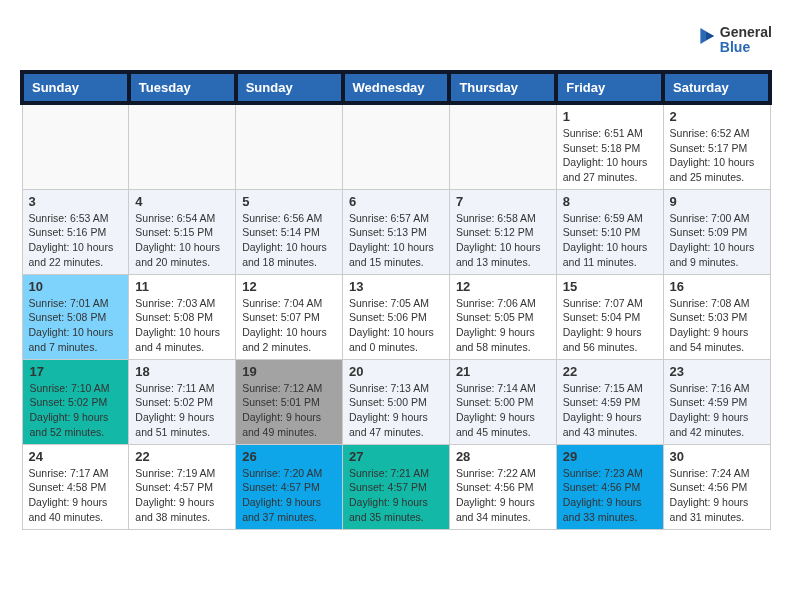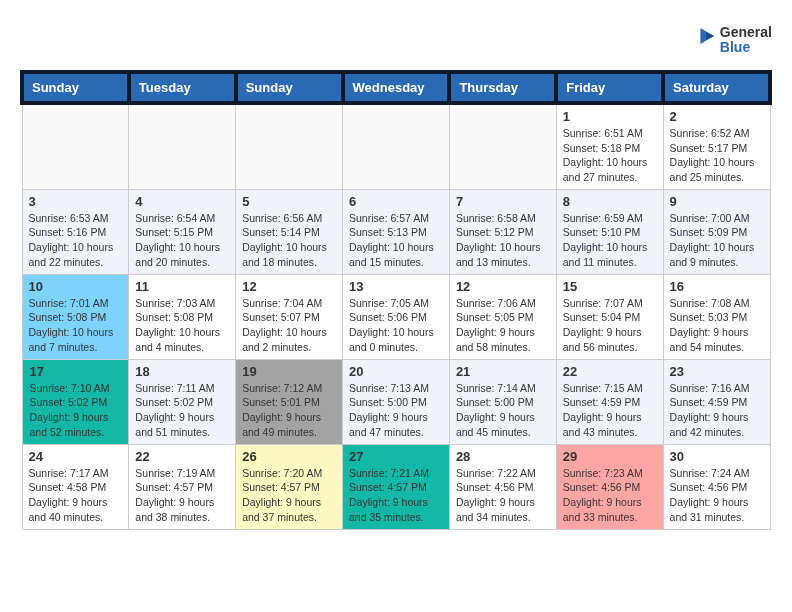--- a/index.html
+++ b/index.html
@@ -219,33 +219,33 @@
       </tr>
       <tr class="week-row">
         <td style="background: rgb(255, 255, 255);">
           <div class="day-number">24</div>
           <div class="day-info">Sunrise: 7:17 AM<br>Sunset: 4:58 PM<br>Daylight: 9 hours and 40 minutes.</div>
         </td>
         <td style="background: rgb(255, 255, 255);">
           <div class="day-number">22</div>
           <div class="day-info">Sunrise: 7:19 AM<br>Sunset: 4:57 PM<br>Daylight: 9 hours and 38 minutes.</div>
         </td>
-        <td style="background: #fef9c3;">
+        <td style="background: #0ea5e9;">
           <div class="day-number">26</div>
           <div class="day-info">Sunrise: 7:20 AM<br>Sunset: 4:57 PM<br>Daylight: 9 hours and 37 minutes.</div>
         </td>
         <td style="background: #14b8a6;">
           <div class="day-number">27</div>
           <div class="day-info">Sunrise: 7:21 AM<br>Sunset: 4:57 PM<br>Daylight: 9 hours and 35 minutes.</div>
         </td>
         <td style="background: rgb(255, 255, 255);">
           <div class="day-number">28</div>
           <div class="day-info">Sunrise: 7:22 AM<br>Sunset: 4:56 PM<br>Daylight: 9 hours and 34 minutes.</div>
         </td>
-        <td style="background: #fca5a5;">
+        <td style="background: #0ea5e9;">
           <div class="day-number">29</div>
           <div class="day-info">Sunrise: 7:23 AM<br>Sunset: 4:56 PM<br>Daylight: 9 hours and 33 minutes.</div>
         </td>
         <td style="background: rgb(255, 255, 255);">
           <div class="day-number">30</div>
           <div class="day-info">Sunrise: 7:24 AM<br>Sunset: 4:56 PM<br>Daylight: 9 hours and 31 minutes.</div>
         </td>
       </tr>
     </tbody>
 </table>

